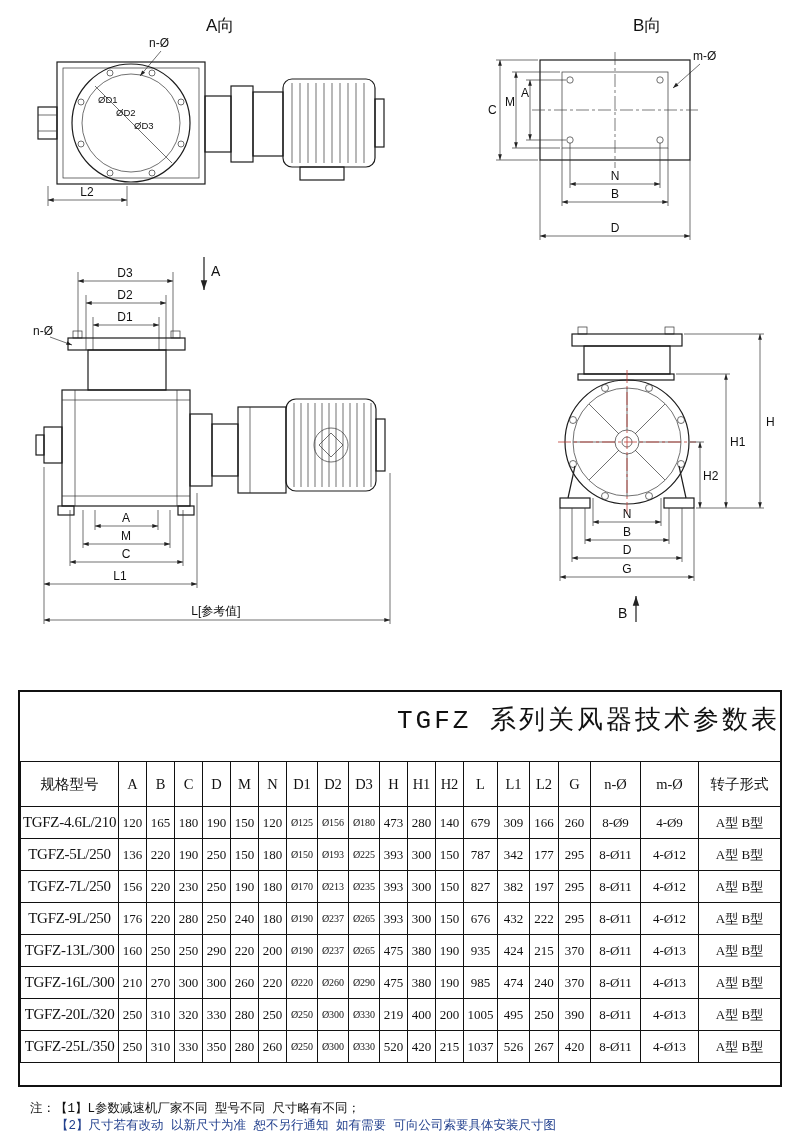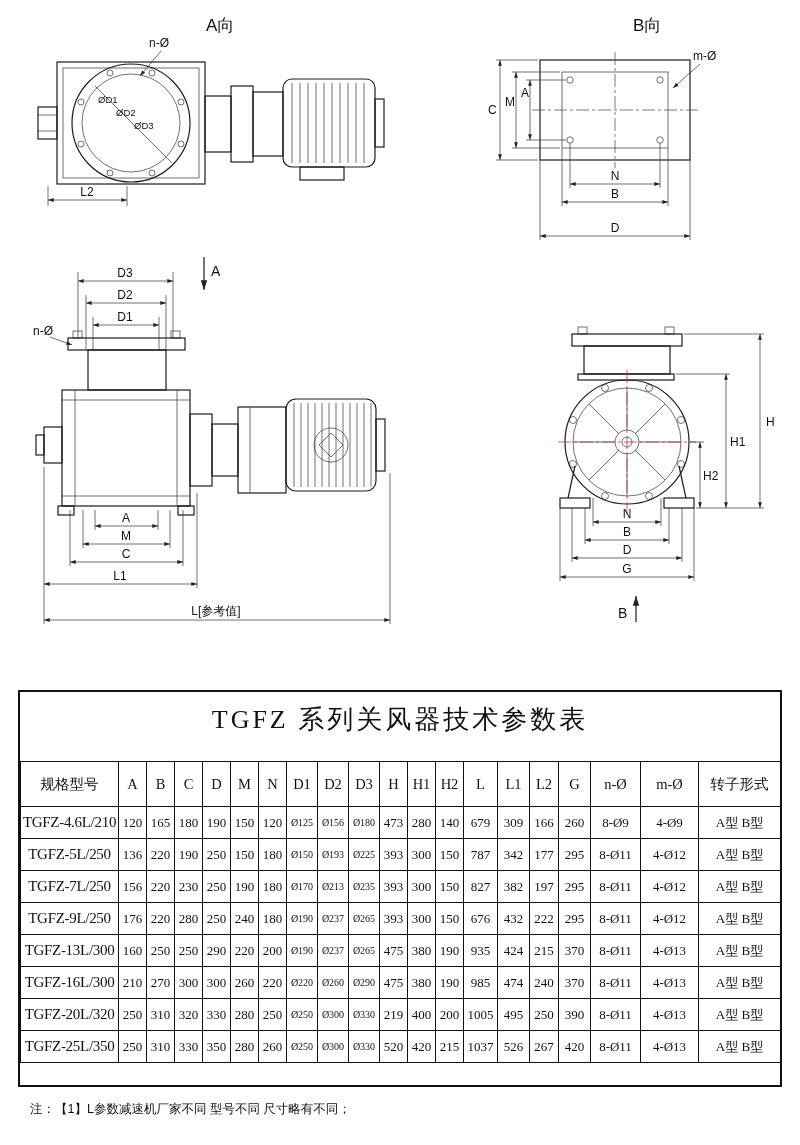--- a/index.html
+++ b/index.html
@@ -21,22 +21,22 @@
   .cld { stroke:#444444; stroke-width:0.7; fill:none; stroke-dasharray:13 3 3 3; }
   .clr { stroke:#bb3b34; stroke-width:0.8; fill:none; stroke-dasharray:13 3 3 3; }
   
   .table-wrap {
     margin:18px 18px 0 18px;
     border:2px solid #111;
     padding:0 0 22px 0;
     background:#fff;
   }
   .tbl-title {
-    text-align:center;
-    font-family:Liberation Serif, serif;
+    text-align:right;
+    font-family:Liberation Mono, monospace;
     font-size:26px; letter-spacing:3px;
     padding:10px 0 8px 0;
   }
   table.spec {
     border-collapse:collapse; table-layout:fixed;
     width:100%;
     font-family:"Liberation Serif","DejaVu Serif",serif;
     margin-top:16px;
   }
   table.spec th, table.spec td {
@@ -45,21 +45,21 @@
     padding:0; overflow:hidden; white-space:nowrap;
   }
   table.spec th { height:44px; font-size:14.5px; font-weight:normal; }
   table.spec td { height:31px; font-size:13px; }
   table.spec td.model { font-size:15px; letter-spacing:-0.3px; }
   table.spec td.dia   { font-size:10px; }
   table.spec td.rotor { font-size:13px; }
   
   .notes {
     margin:14px 18px 0 30px;
-    font-family:Liberation Sans, sans-serif;
+    font-family:Liberation Mono, monospace;
     font-size:12.5px; line-height:17px;
   }
   .note-line1 { color:#111111; }
   .note-line2 { color:#23418e; padding-left:26px; }
 </style>
 </head>
 <body>
 
 <svg class="drawing" width="800" height="672" viewBox="0 0 800 672">
   <defs>
@@ -571,13 +571,14 @@
           <td>8-Ø11</td>
           <td>4-Ø13</td>
           <td class="rotor">A型 B型</td>
         </tr>
       </tbody>
   </table>
 </div>
 
 <div class="notes">
   <div class="note-line1">注：【1】L参数减速机厂家不同 型号不同 尺寸略有不同；</div>
+  <div class="note-line2">【2】尺寸若有改动 以新尺寸为准 恕不另行通知 如有需要 可向公司索要具体安装尺寸图</div>
 </div>
 
 </body></html>

